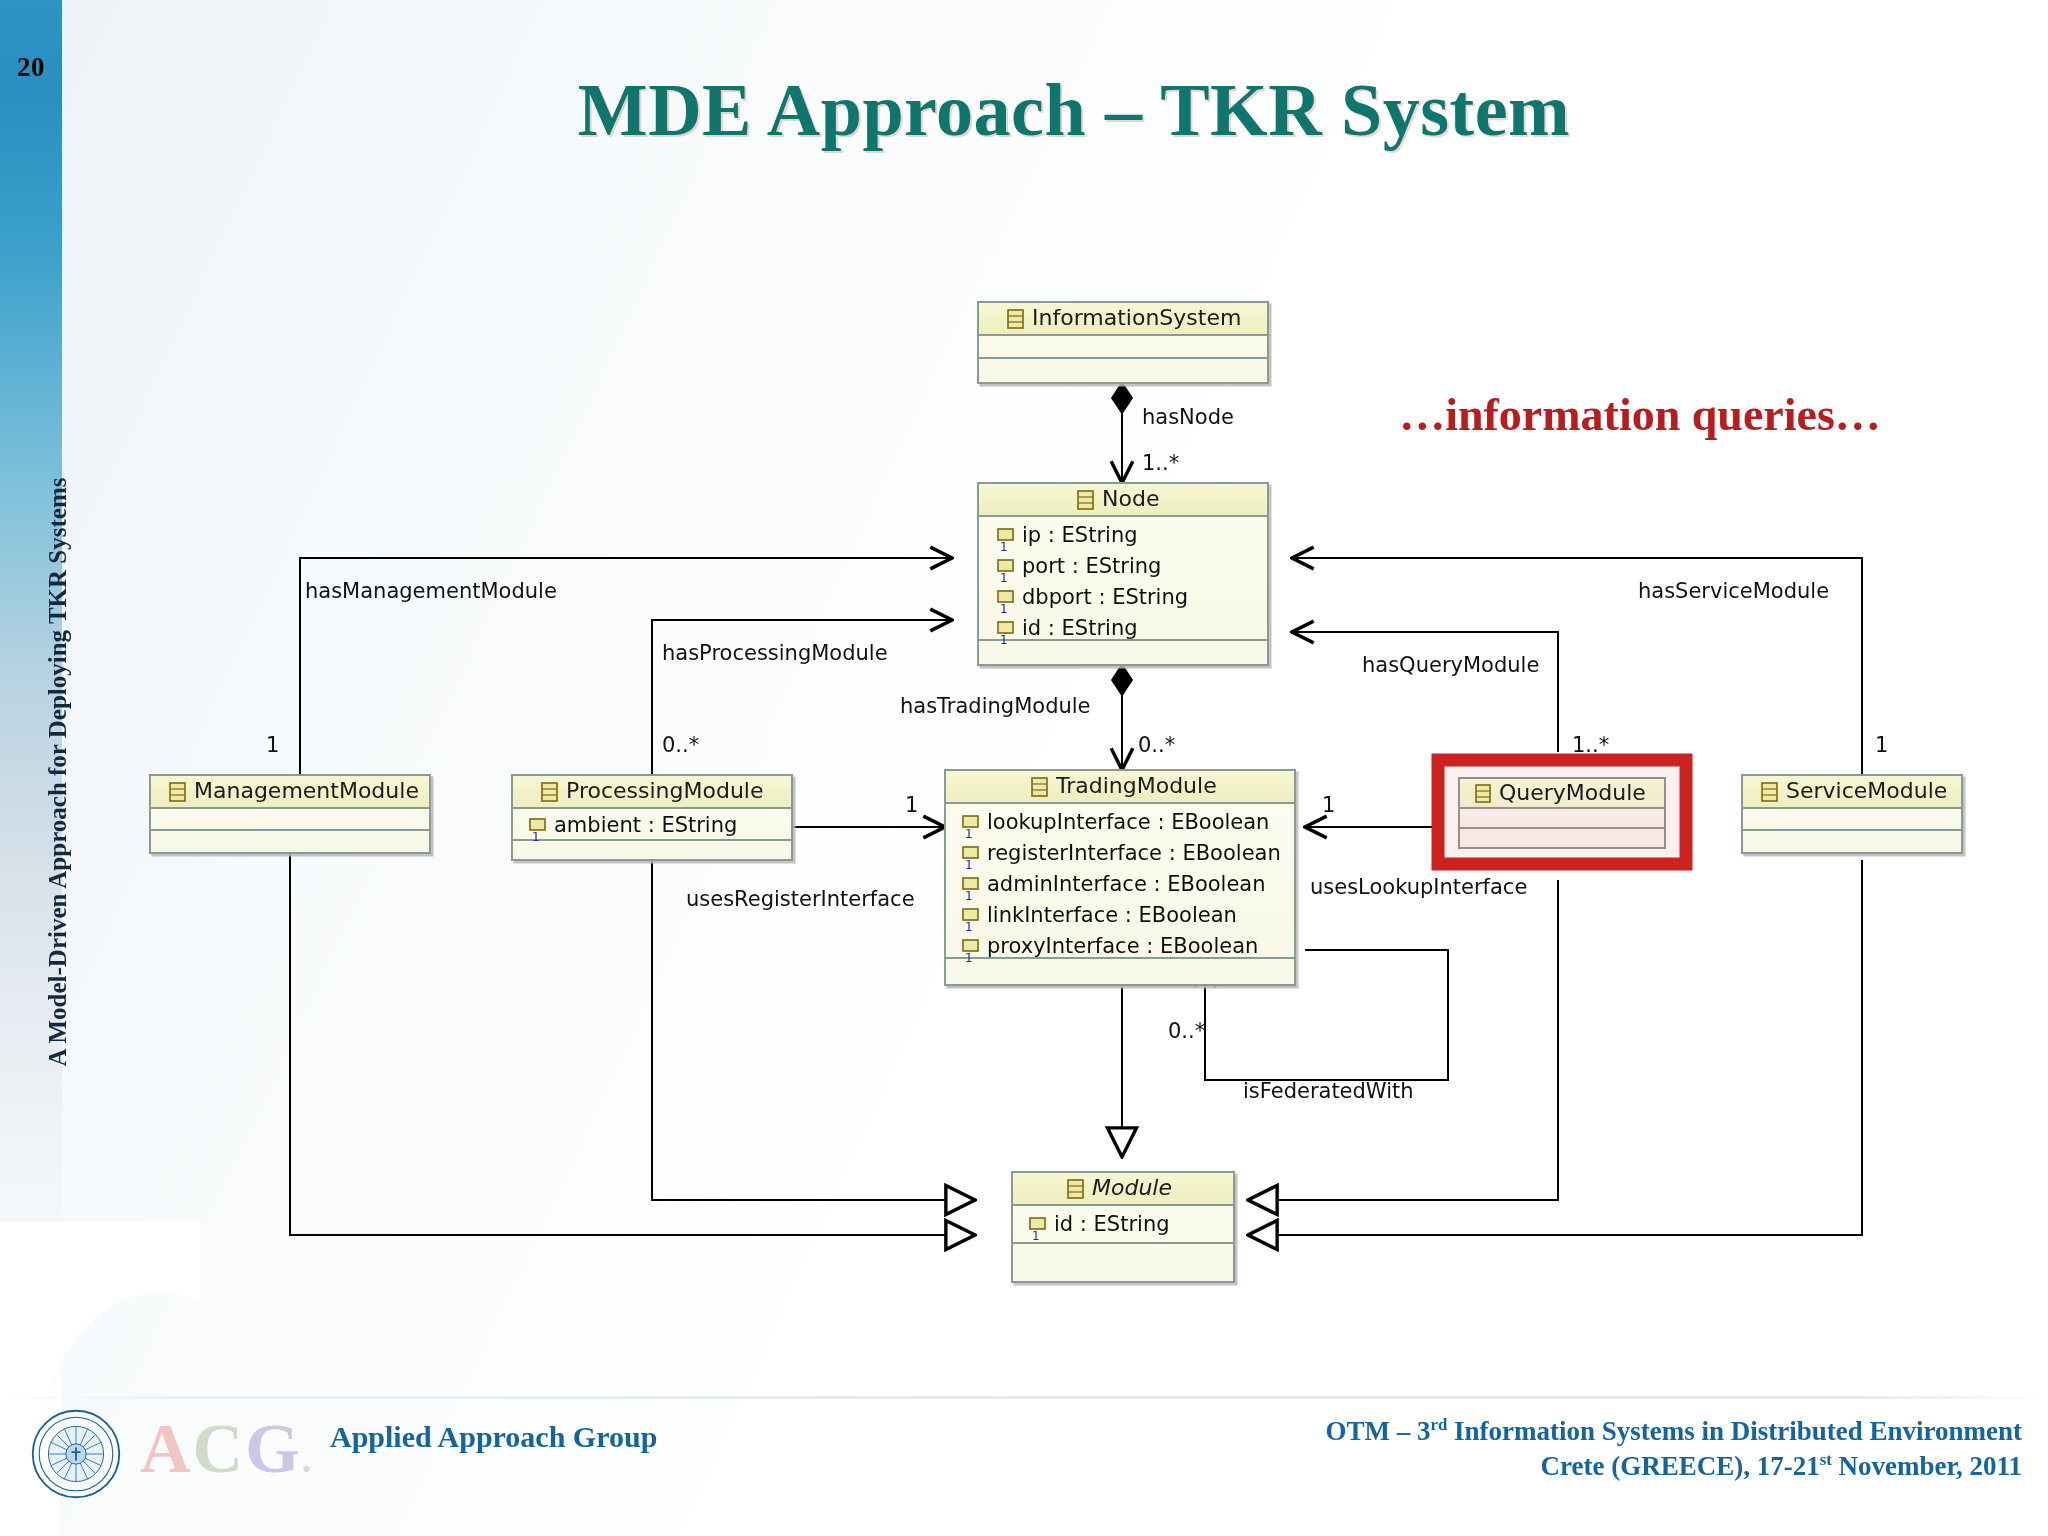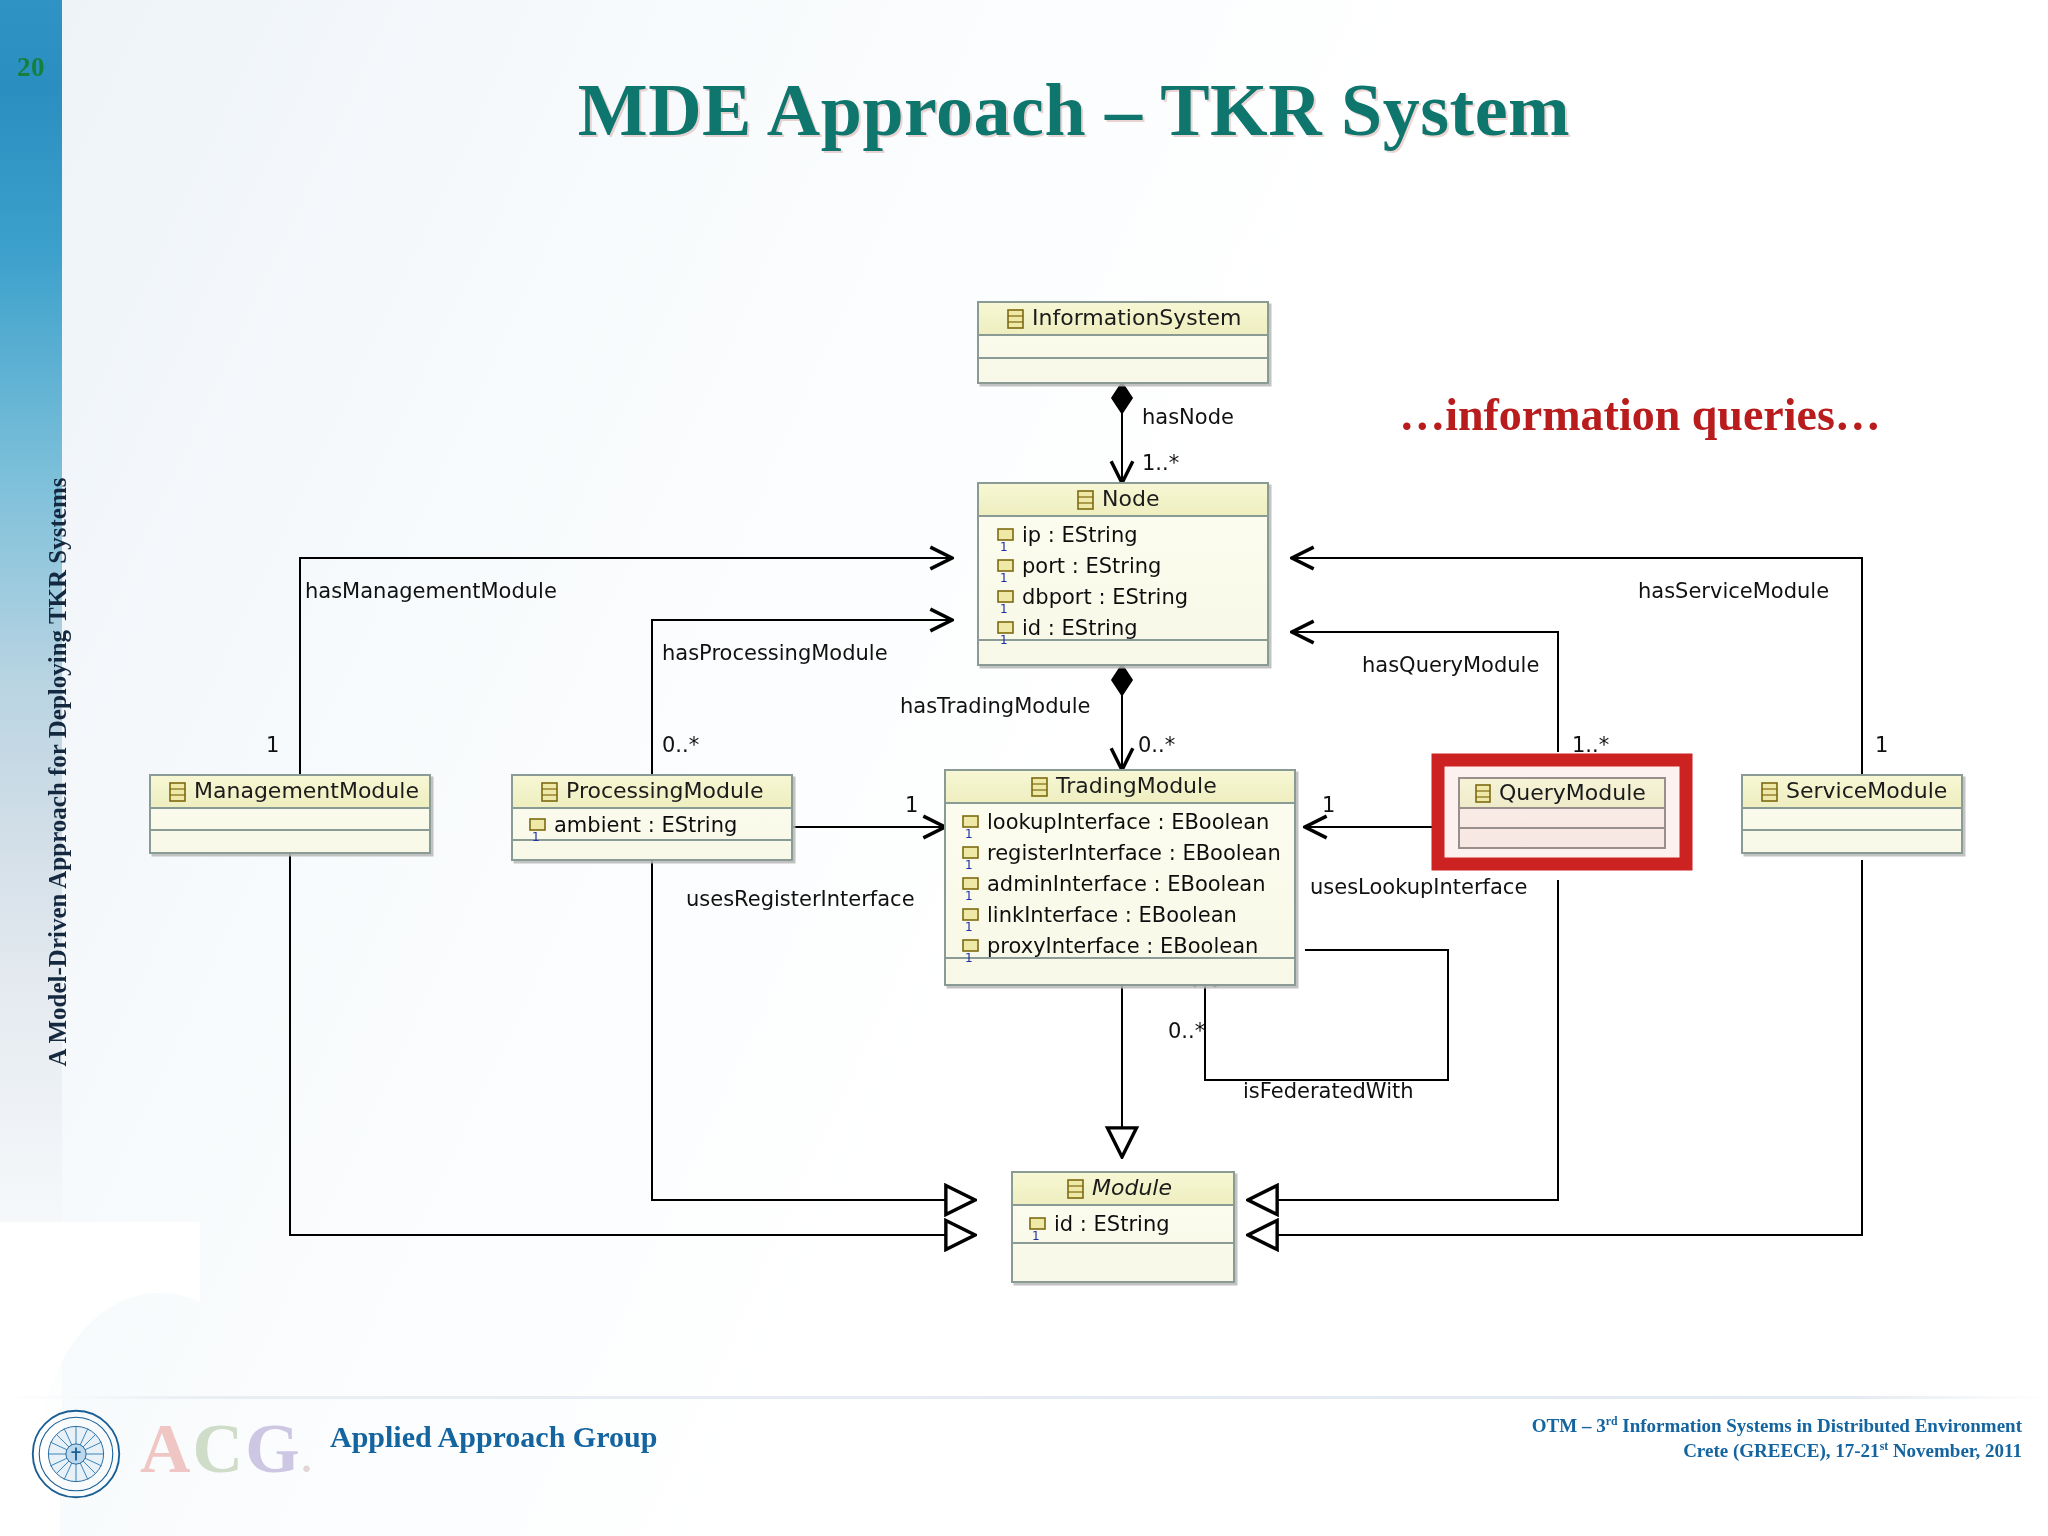--- a/index.html
+++ b/index.html
@@ -32,21 +32,21 @@
   }
   #sidebar-curve{
     position:absolute; left:0; bottom:0; width:200px; height:230px;
     background:#ffffff;
     -webkit-mask-image:radial-gradient(120px 160px at 160px 230px, transparent 0 99%, #000 100%);
             mask-image:radial-gradient(120px 160px at 160px 230px, transparent 0 99%, #000 100%);
     pointer-events:none;
   }
   #slide-number{
     position:absolute; left:0; top:52px; width:62px;
-    text-align:center; color:#15803d;
+    text-align:center; color:#000000;
     font-family:"Liberation Serif", serif; font-weight:bold; font-size:27px;
     letter-spacing:.5px;
   }
   #sidebar-title{
     position:absolute; left:-322px; top:758px; width:760px;
     transform:rotate(-90deg); transform-origin:center center;
     text-align:center; color:#14283f;
     font-family:"Liberation Serif", serif; font-weight:bold; font-size:25px;
     white-space:nowrap;
   }
@@ -95,21 +95,21 @@
   }
   #acg .a{ color:#f0c6c4; } #acg .c{ color:#cfdcc8; } #acg .g{ color:#cdc7e4; }
   #acg .dot{ color:#e3d6d6; font-size:40px; }
   #acg-text{
     position:absolute; left:330px; top:22px;
     font-family:"Liberation Serif", serif; font-weight:bold; font-size:30px;
     color:#1464a0; line-height:1.28;
   }
   #conf{
     position:absolute; right:26px; top:18px; text-align:right;
-    font-family:"Liberation Serif", serif; font-weight:bold; font-size:19px;
+    font-family:"Liberation Serif", serif; font-weight:bold; font-size:27px;
     color:#1464a0; line-height:1.3;
   }
   #conf sup{ font-size:.62em; }
 </style>
 </head>
 <body>
 
 <div id="slide">
 
   <div id="body-wash"></div>

